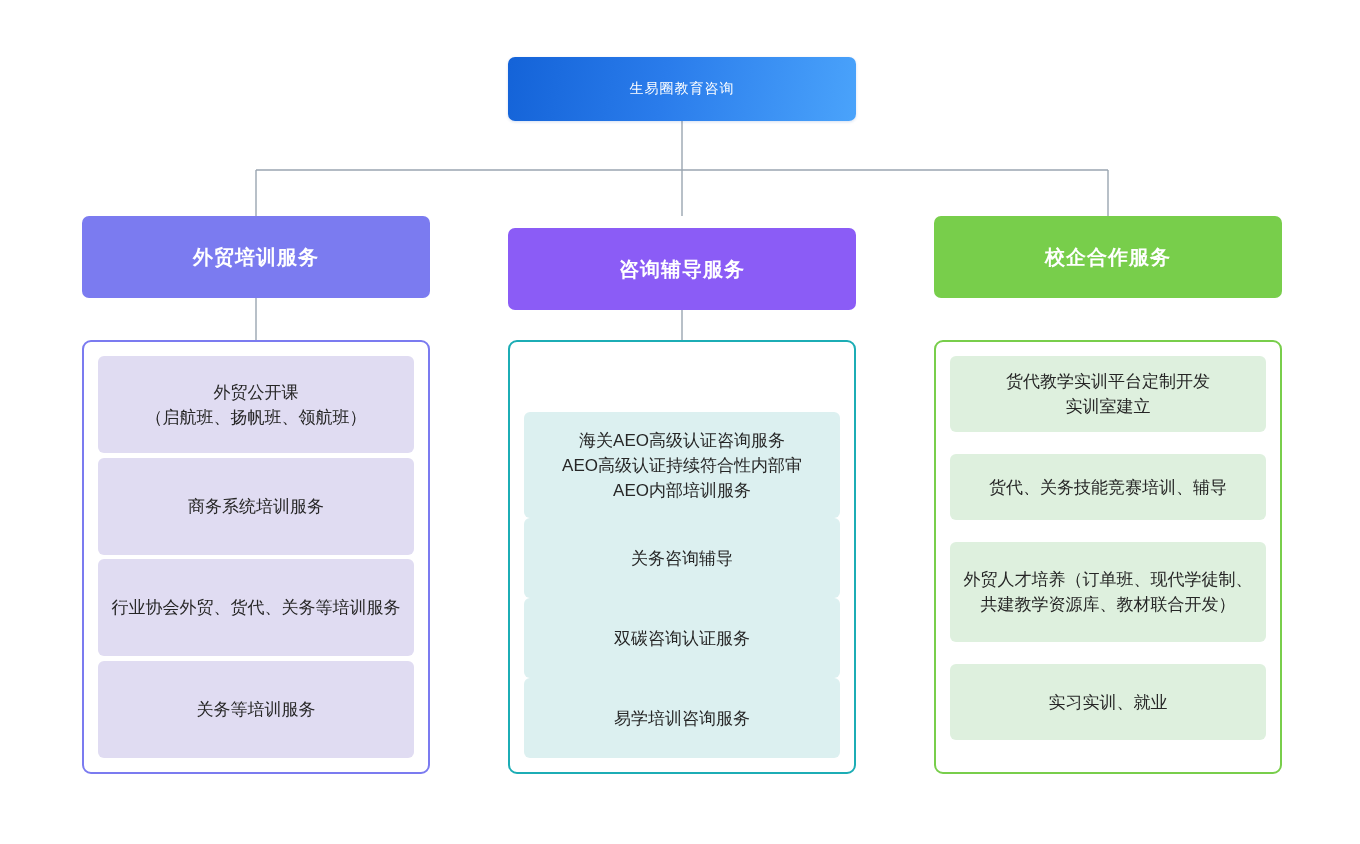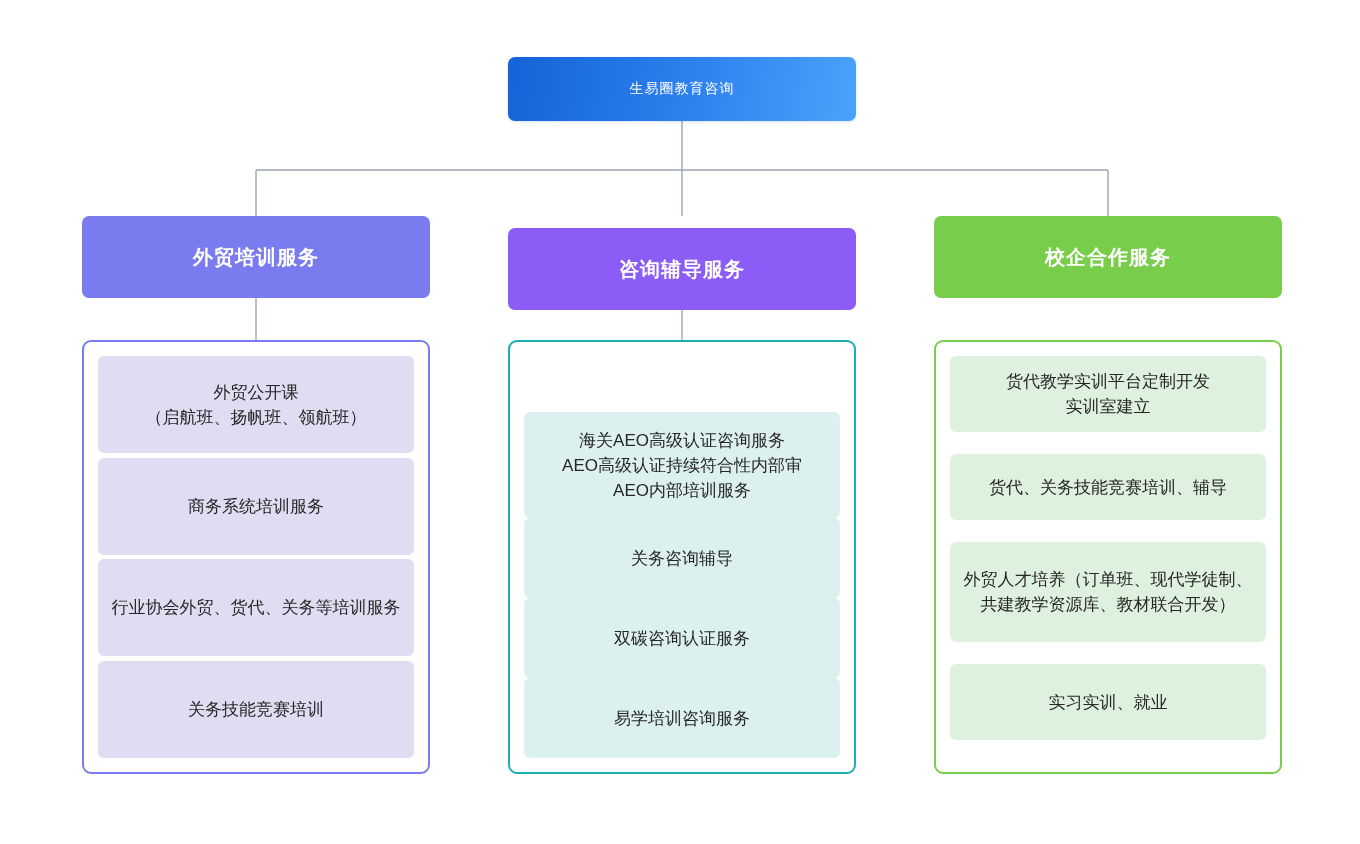--- a/index.html
+++ b/index.html
@@ -161,21 +161,21 @@
   </div>
   <div class="branch-header" id="header-2">
     <span class="branch-title">校企合作服务</span>
   </div>
 
   <div class="column-box" id="column-0">
     <div class="leaf-item item-0">外贸公开课
 （启航班、扬帆班、领航班）</div>
     <div class="leaf-item item-1">商务系统培训服务</div>
     <div class="leaf-item item-2">行业协会外贸、货代、关务等培训服务</div>
-    <div class="leaf-item item-3">关务技能竞赛培训</div>
+    <div class="leaf-item item-3">关务等培训服务</div>
   </div>
 
   <div class="column-box" id="column-1">
     <div class="leaf-item item-0">海关AEO高级认证咨询服务
 AEO高级认证持续符合性内部审
 AEO内部培训服务</div>
     <div class="leaf-item item-1">关务咨询辅导</div>
     <div class="leaf-item item-2">双碳咨询认证服务</div>
     <div class="leaf-item item-3">易学培训咨询服务</div>
   </div>

